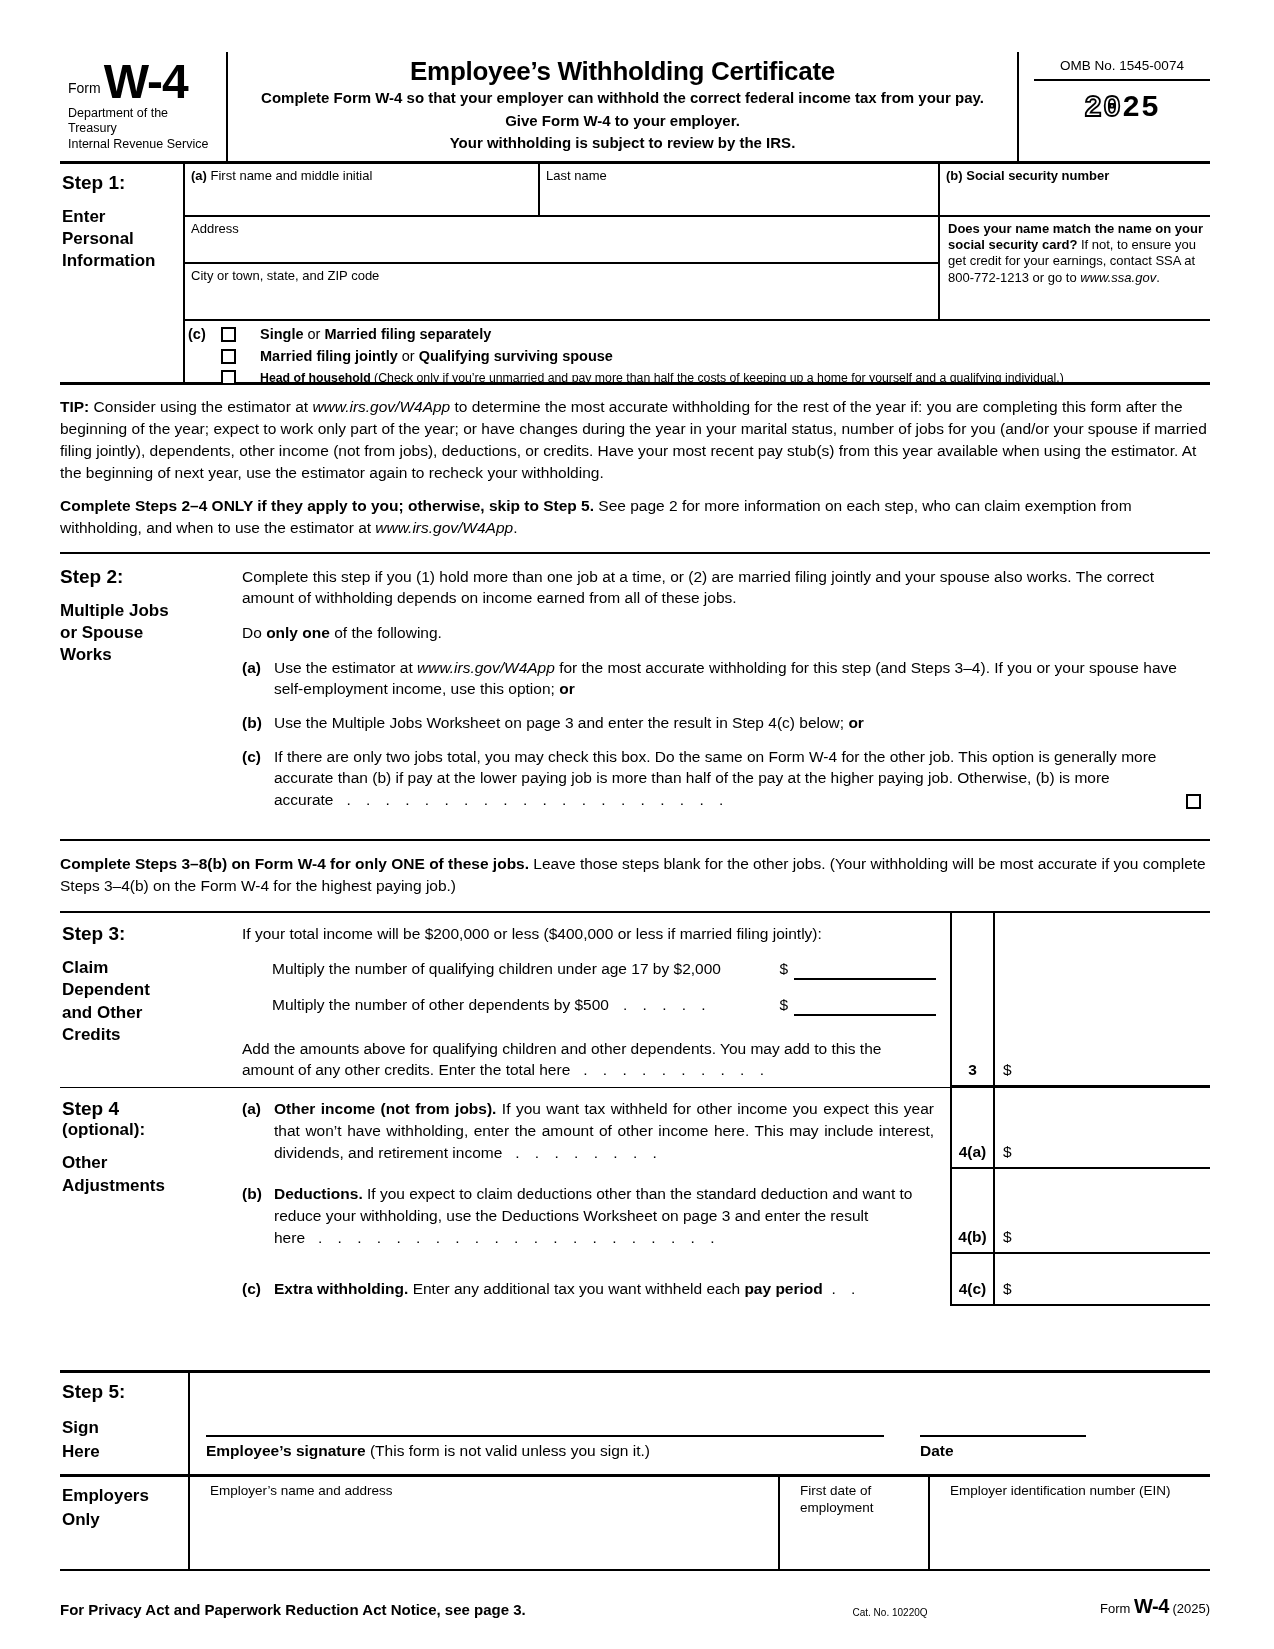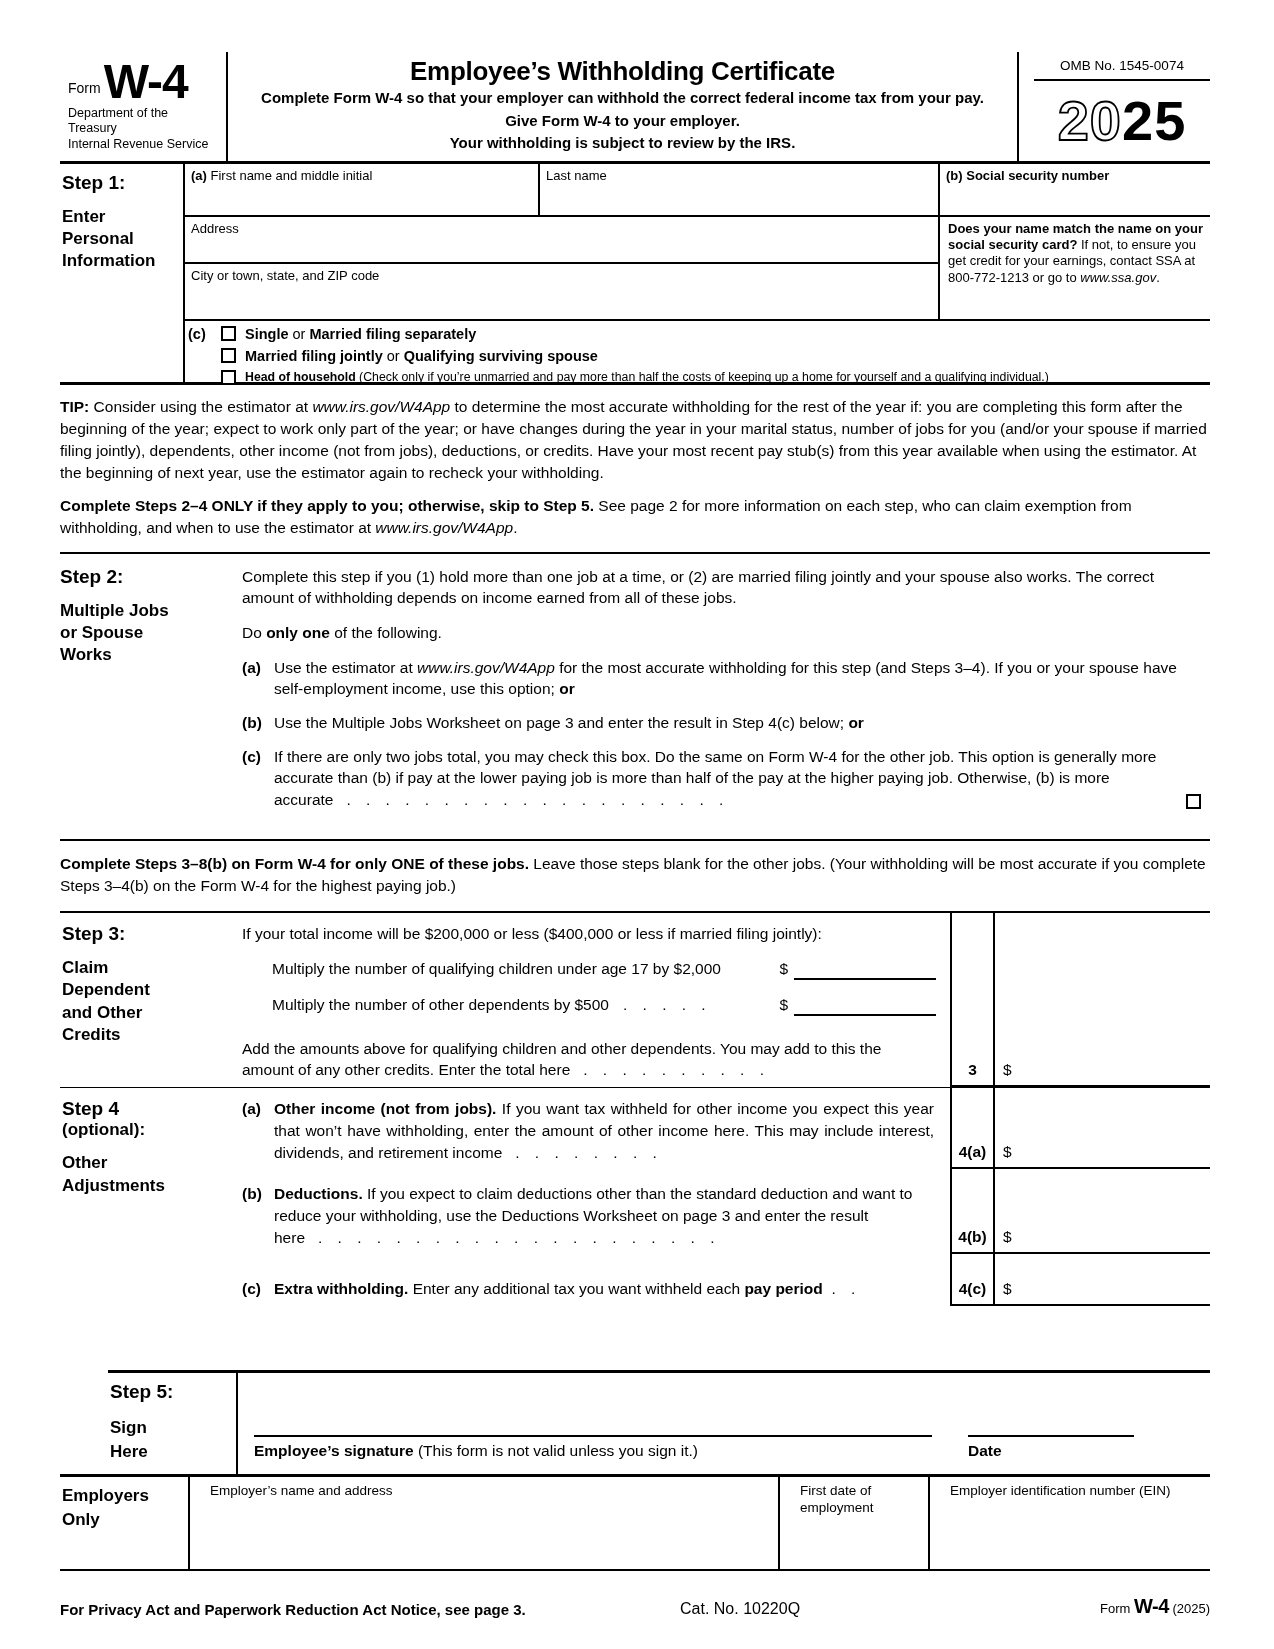--- a/index.html
+++ b/index.html
@@ -16,42 +16,42 @@
   .hdr-left { width: 168px; border-right: 2px solid #000; padding: 8px 6px 6px 8px; display: flex; flex-direction: column; }
   .form-line { display: flex; align-items: flex-end; }
   .form-word { font-size: 14px; padding-bottom: 7px; }
   .form-num { font-size: 48px; font-weight: bold; letter-spacing: -1px; line-height: 0.9; margin-left: 3px; }
   .dept { font-size: 12.5px; line-height: 1.25; margin-top: auto; padding-bottom: 2px; }
   .hdr-center { flex: 1; border-right: 2px solid #000; text-align: center; padding: 4px 10px 6px 10px; }
   .title { font-size: 26px; font-weight: bold; letter-spacing: -0.3px; }
   .subtitle { font-size: 15px; font-weight: bold; line-height: 1.5; }
   .hdr-right { width: 176px; text-align: center; display: flex; flex-direction: column; margin-left: 15px; }
   .omb { font-size: 13.5px; padding: 6px 2px; border-bottom: 2px solid #000; }
-  .year { font-size: 56px; line-height: 1; padding-top: 12px; letter-spacing: 1px; }
+  .year { font-size: 30px; line-height: 1; padding-top: 12px; letter-spacing: 1px; font-family: Liberation Mono, monospace; }
   .year-outline { color: #fff; -webkit-text-stroke: 1.8px #000; font-weight: bold; }
   .year-solid { font-weight: bold; }
 
   
   .step1 { display: grid; grid-template-columns: 125px 355px 400px 270px; grid-template-rows: 53px 47px 57px 61px; border-bottom: 3px solid #000; }
   .s1-label { grid-column: 1; grid-row: 1 / span 4; border-right: 2px solid #000; padding: 8px 4px 0 2px; }
   .step-big { font-size: 19px; font-weight: bold; }
   .step-sub { font-size: 17px; font-weight: bold; line-height: 1.32; margin-top: 12px; }
   .cell { font-size: 13px; padding: 4px 6px; }
   .bd-r { border-right: 2px solid #000; }
   .bd-b { border-bottom: 2px solid #000; }
   .tag { font-weight: bold; }
   .s1-first { grid-column: 2; grid-row: 1; }
   .s1-last { grid-column: 3; grid-row: 1; }
   .s1-ssn { grid-column: 4; grid-row: 1; font-weight: bold; }
   .s1-addr { grid-column: 2 / span 2; grid-row: 2; }
   .s1-match { grid-column: 4; grid-row: 2 / span 2; font-size: 13px; line-height: 1.26; padding: 4px 2px 11px 8px; }
   .s1-city { grid-column: 2 / span 2; grid-row: 3; }
   .s1-c { grid-column: 2 / span 3; grid-row: 4; display: flex; padding-top: 5px; }
   .c-tag { width: 36px; font-weight: bold; font-size: 14.5px; padding-left: 3px; }
-  .cb-line { display: flex; align-items: flex-start; margin-bottom: 6px; font-size: 14.5px; }
+  .cb-line { display: flex; align-items: flex-end; margin-bottom: 6px; font-size: 14.5px; gap: 15px; }
   .cb { width: 15px; height: 15px; border: 2px solid #000; display: inline-block; flex: 0 0 auto; margin-right: 9px; background: #fff; }
   .cb-sm { font-size: 12.3px; }
   .b { font-weight: bold; }
   .i { font-style: italic; }
 
   
   .para { font-size: 15.5px; line-height: 1.42; margin-top: 11px; }
   .note24 { padding-bottom: 13px; border-bottom: 2px solid #000; }
 
   
@@ -80,39 +80,39 @@
   .mult { display: flex; align-items: flex-end; margin: 14px 0 0 30px; }
   .blankgrp { margin-left: auto; display: flex; align-items: flex-end; }
   .blank { display: inline-block; width: 142px; border-bottom: 2px solid #000; height: 18px; margin-left: 6px; }
   .mult .dots { margin-left: 14px; }
   .sg-total { padding-top: 16px; }
   .s4row-b { padding-top: 14px; }
   .s4row-c { padding-top: 24px; }
   .just { text-align: justify; }
 
   
-  .step5 { display: flex; border-top: 3px solid #000; margin-top: 64px; margin-left: 48px; }
+  .step5 { display: flex; border-top: 3px solid #000; margin-top: 64px; }
   .s5-label { width: 130px; flex: 0 0 auto; border-right: 2px solid #000; padding: 8px 4px 10px 2px; }
   .s5-body { flex: 1; padding: 10px 0 12px 16px; }
   .decl { font-size: 15px; }
   .sigrow { display: flex; margin-top: 52px; }
   .sigcol { border-top: 2px solid #000; padding-top: 5px; font-size: 15.5px; }
   .sig-main { width: 678px; }
   .sig-date { width: 166px; margin-left: 36px; font-weight: bold; }
   .employers { display: flex; border-top: 3px solid #000; border-bottom: 2.5px solid #000; min-height: 97px; }
   .emp-label { width: 130px; flex: 0 0 auto; border-right: 2px solid #000; padding: 8px 4px 0 2px; }
   .emp-cell { font-size: 13.5px; padding: 5px 20px; line-height: 1.3; }
   .emp-name { flex: 1; border-right: 2px solid #000; }
   .emp-date { width: 150px; flex: 0 0 auto; border-right: 2px solid #000; }
   .emp-ein { width: 280px; flex: 0 0 auto; }
 
   
   .footer { display: flex; align-items: flex-end; margin-top: 24px; }
   .foot-privacy { font-size: 15px; font-weight: bold; flex: 0 0 620px; }
-  .foot-cat { font-size: 16px; flex: 1; }
+  .foot-cat { font-size: 10px; flex: 1; text-align: center; }
   .foot-form { font-size: 13px; text-align: right; }
   .foot-w4 { font-size: 20px; font-weight: bold; letter-spacing: -0.5px; }
 </style>
 </head>
 <body>
 
 <div class="page">
 
   <div class="header">
     <div class="hdr-left">

